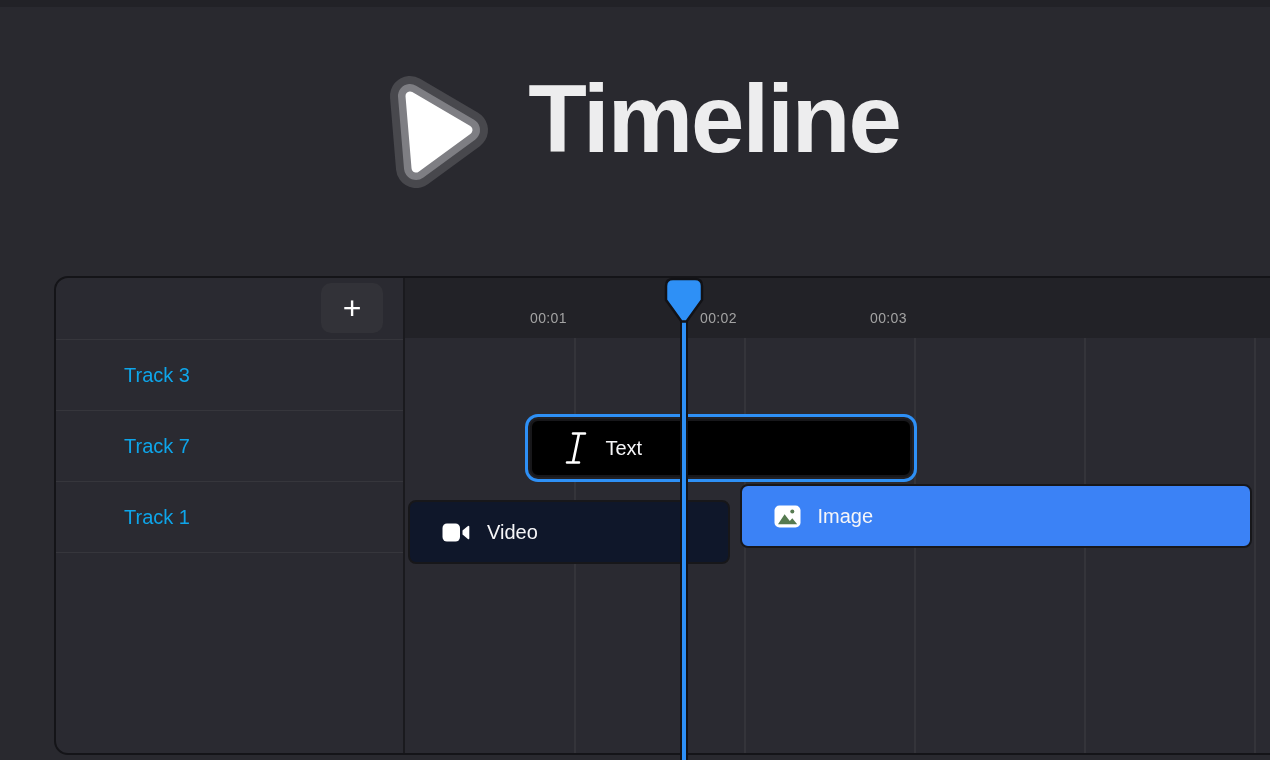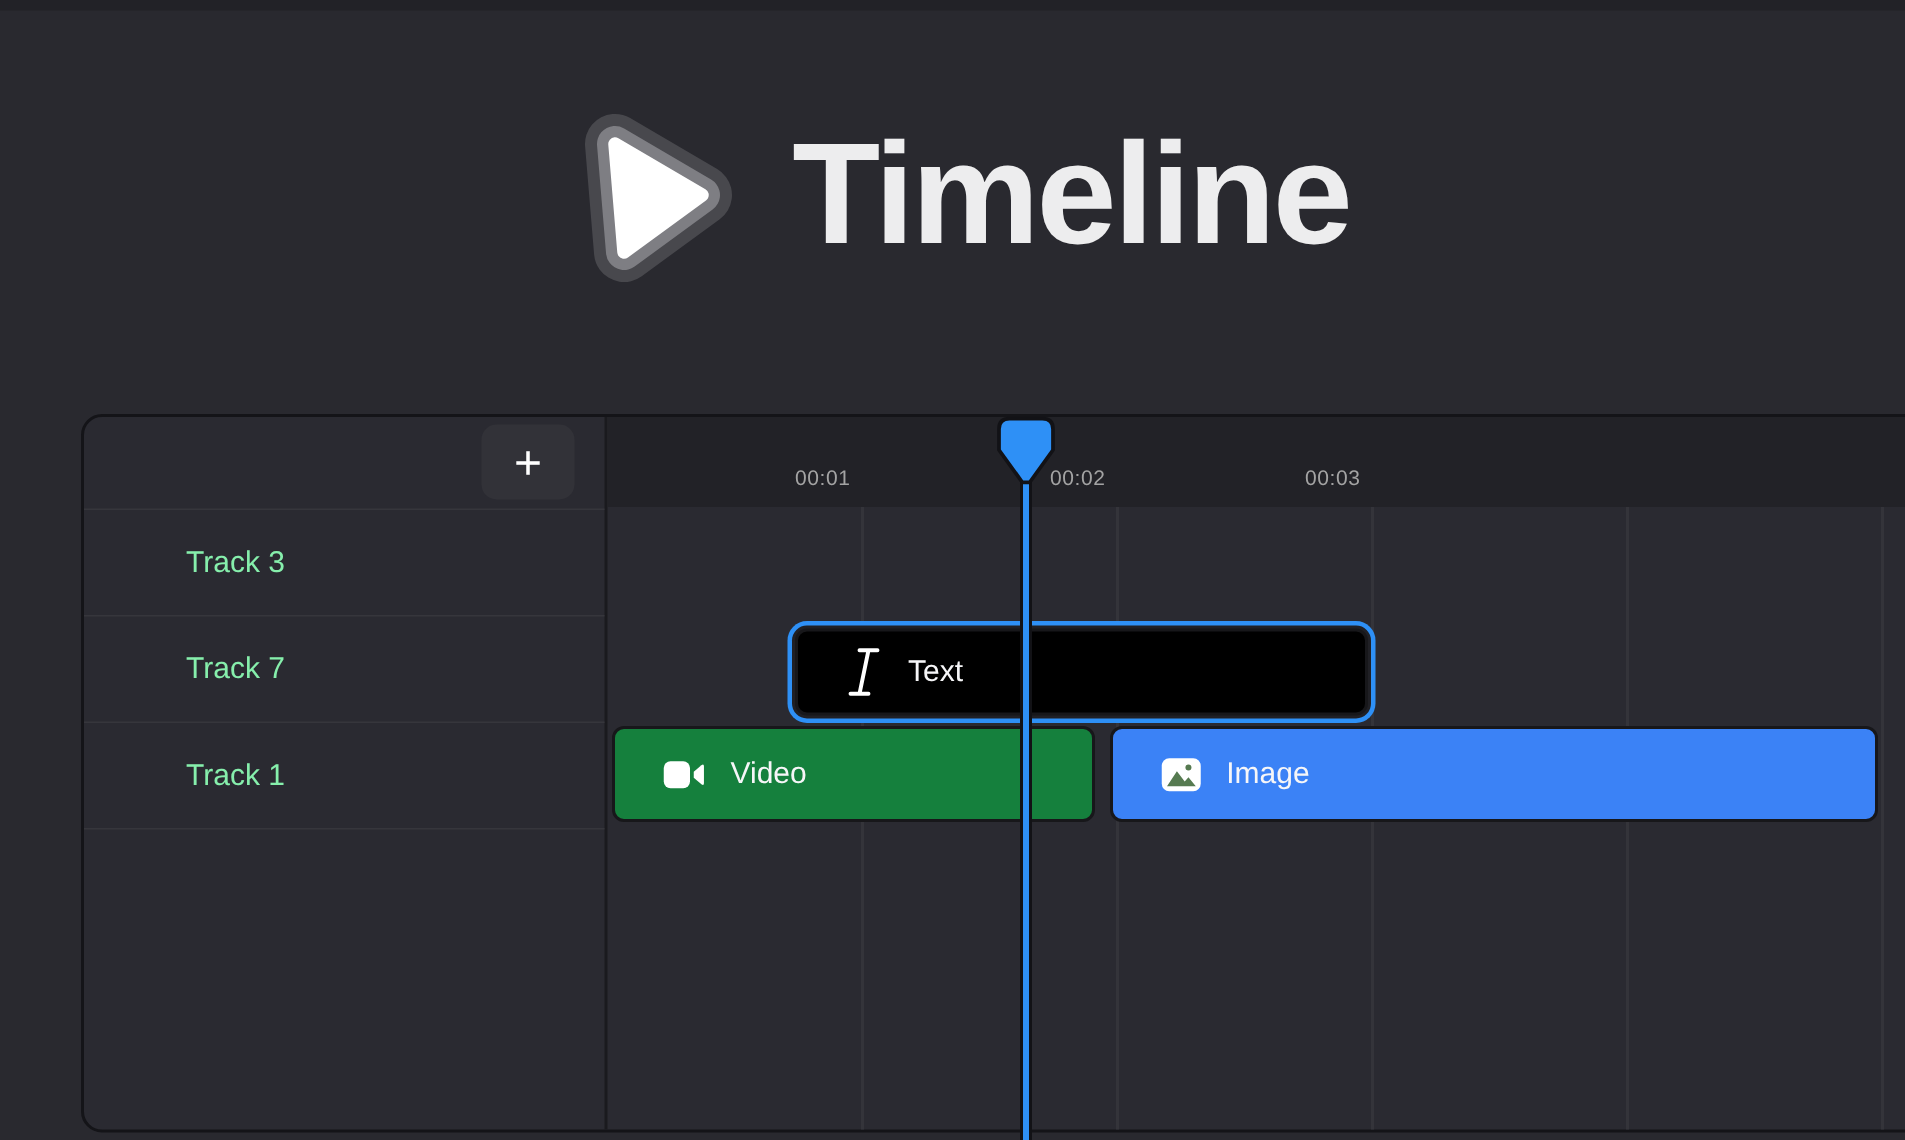--- a/index.html
+++ b/index.html
@@ -5,37 +5,37 @@
   html,body{margin:0;padding:0;}
   body{
     width:1270px;height:760px;overflow:hidden;position:relative;
     background:#29292f;font-family:"Liberation Sans",sans-serif;
     -webkit-font-smoothing:antialiased;
   }
   .top-strip{position:absolute;top:0;left:0;right:0;height:7px;background:#222227;}
 
   
   .brand{position:absolute;top:64px;left:0;width:100%;display:flex;
-         justify-content:center;align-items:center;gap:30px;}
+         justify-content:center;gap:30px;}
   .brand-title{margin:0;font-size:96px;font-weight:700;color:#ededee;letter-spacing:-2px;}
 
   
   .panel{position:absolute;left:54px;top:276px;width:1242px;height:479px;
          box-sizing:border-box;background:#2a2a31;border:2px solid #141418;
          border-radius:14px;display:flex;}
 
   
   .sidebar{width:349px;flex:none;border-right:2px solid #1a1a1e;box-sizing:border-box;}
   .sb-header{height:62px;border-bottom:1px solid #36363c;position:relative;box-sizing:border-box;}
   .add-btn{position:absolute;right:20px;top:5px;width:62px;height:50px;
            background:#323238;border:none;border-radius:10px;color:#ffffff;
            font-size:32px;font-weight:300;line-height:48px;text-align:center;
            font-family:"Liberation Sans",sans-serif;cursor:pointer;padding:0;}
   .track-row{height:71px;border-bottom:1px solid #36363c;display:flex;align-items:center;
-             padding-left:68px;font-size:20px;color:#86efac;box-sizing:border-box;}
+             padding-left:68px;font-size:20px;color:#0ea5e9;box-sizing:border-box;}
 
   
   .timeline{flex:1 1 auto;position:relative;}
   .ruler{position:absolute;top:0;left:0;right:0;height:60px;background:#222227;display:flex;z-index:1;}
   .ruler-cell{width:170px;flex:none;display:flex;align-items:flex-end;justify-content:flex-end;
               box-sizing:border-box;padding:0 8px 12px 0;color:#a3a3a3;font-size:14px;letter-spacing:.4px;}
   .gridline{position:absolute;top:0;bottom:0;width:2px;background:#34343a;z-index:0;}
 
   .clip{position:absolute;box-sizing:border-box;border:2px solid #17171a;border-radius:8px;
         display:flex;align-items:center;padding-left:32px;gap:17px;
@@ -97,21 +97,21 @@
       </div>
     <div id="clip-layer">
         <div class="clip selected" style="left: 125.4px; width: 381.6px; top: 141px; height: 58px; background: #000000;">
           <span class="icon">
             <svg width="24" height="36" viewBox="0 0 24 36">
        <path d="M9 3.5 H21 M3 32.5 H15 M15 3.5 L9 32.5" stroke="#ffffff" stroke-width="2.6" stroke-linecap="round" fill="none"></path>
             </svg>
           </span>
           <span>Text</span>
         </div>
-        <div class="clip" style="left: 3px; width: 322.1px; top: 206px; height: 64px; background: #15803d;">
+        <div class="clip" style="left: 3px; width: 322.1px; top: 222px; height: 64px; background: #0f172a;">
           <span class="icon">
             <svg width="28" height="21" viewBox="0 0 28 21">
        <rect x="0.5" y="1.5" width="17.5" height="18" rx="4.5" fill="#ffffff"></rect>
        <path d="M20.5 8.5 L25.6 4.2 Q27.3 2.9 27.3 5 V16 Q27.3 18.1 25.6 16.8 L20.5 12.5 Z" fill="#ffffff"></path>
      </svg>
           </span>
           <span>Video</span>
         </div>
         <div class="clip" style="left: 334.5px; width: 512.5px; top: 206px; height: 64px; background: #3b82f6;">
           <span class="icon">

